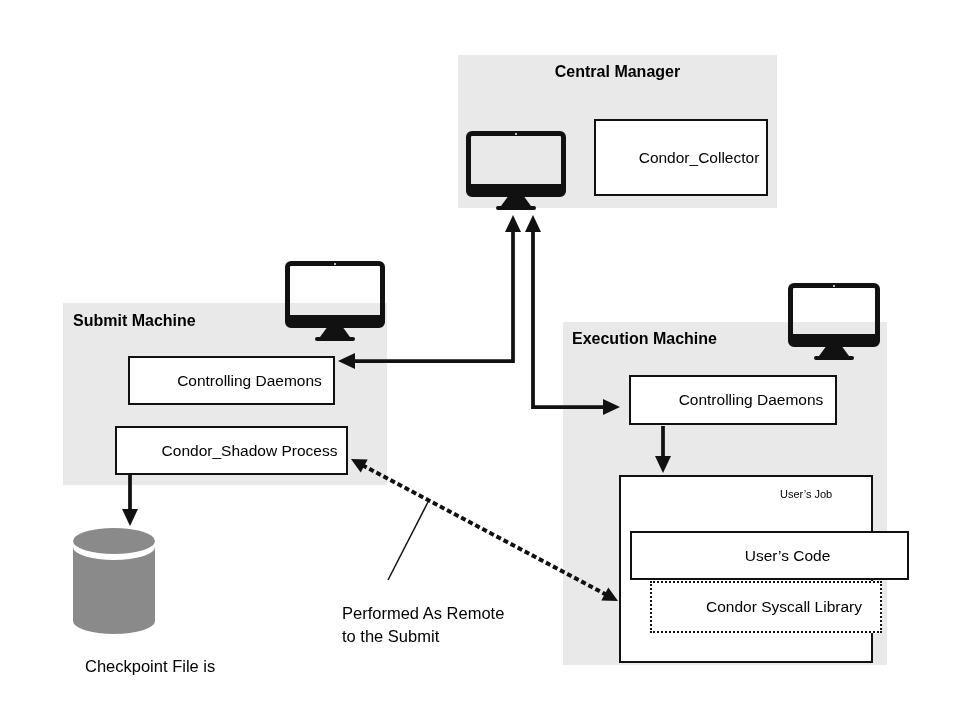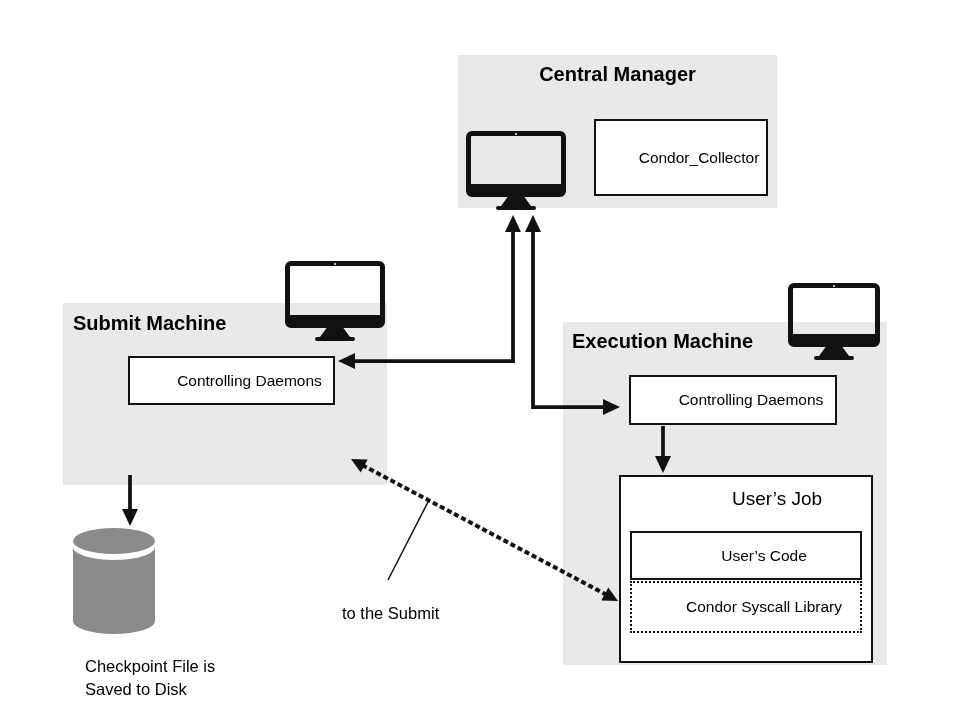--- a/index.html
+++ b/index.html
@@ -6,28 +6,28 @@
     --panel-gray:#e9e9e9;
     --disk-gray:#8a8a8a;
     --ink:#111111;
   }
   html,body{margin:0;padding:0;background:#fff;}
   .canvas{
     position:relative;width:973px;height:716px;background:#fff;overflow:hidden;
     font-family:"Liberation Sans",sans-serif;color:#000;
   }
   .panel{position:absolute;background:var(--panel-gray);}
-  .ptitle{position:absolute;font-size:20px;font-weight:bold;white-space:nowrap;}
+  .ptitle{position:absolute;font-size:16px;font-weight:bold;white-space:nowrap;}
   .wbox{
     position:absolute;background:#fff;border:2px solid var(--ink);box-sizing:border-box;
     display:flex;align-items:center;justify-content:center;text-align:center;
     font-size:15.5px;white-space:nowrap;padding-left:36px;
   }
   .wbox.dotted{border-style:dotted;}
-  .freelabel{position:absolute;font-size:19px;white-space:nowrap;}
+  .freelabel{position:absolute;font-size:11px;white-space:nowrap;margin-left:48px;}
   .note{position:absolute;font-size:16.5px;line-height:23px;white-space:nowrap;}
   
   .monitor{position:absolute;}
   .mscreen{
     box-sizing:border-box;width:100%;height:100%;background:transparent;
     border:5px solid var(--ink);border-bottom-width:13px;border-radius:6px;
   }
   .mcam{
     position:absolute;top:2px;left:50%;transform:translateX(-50%);
     width:2px;height:2px;border-radius:50%;background:#fff;
@@ -65,30 +65,33 @@
 
   <div class="wbox" style="left:594px;top:119px;width:174px;height:77px;line-height:22px">
     <div>
       <div>Condor_Collector</div>
     </div>
   </div>
 
   <div class="wbox" style="left:128px;top:356px;width:207px;height:49px">
     <span>Controlling Daemons</span>
   </div>
+  <div class="wbox" style="left:115px;top:426px;width:233px;height:49px">
+    <span>Condor_Shadow Process</span>
+  </div>
 
   <div class="wbox" style="left:629px;top:375px;width:208px;height:50px">
     <span>Controlling Daemons</span>
   </div>
   <div class="wbox" style="left:619px;top:475px;width:254px;height:188px"></div>
   <div class="freelabel" style="left:732px;top:488px">User’s Job</div>
-  <div class="wbox" style="left:630px;top:531px;width:232px;height:49px">
+  <div class="wbox" style="left:630px;top:531px;width:279px;height:49px">
     <span>User’s Code</span>
   </div>
-  <div class="wbox dotted" style="left:630px;top:581px;width:232px;height:52px">
+  <div class="wbox dotted" style="left:650px;top:581px;width:232px;height:52px">
     <span>Condor Syscall Library</span>
   </div>
 
   <div class="monitor" style="left:466px;top:131px;width:100px;height:66px">
     <div class="mscreen"></div>
     <div class="mcam"></div>
     <div class="mstand"></div>
     <div class="mbase"></div>
   </div>
   <div class="monitor" style="left:285px;top:261px;width:100px;height:67px">
@@ -104,23 +107,23 @@
     <div class="mbase"></div>
   </div>
 
   <svg class="disksvg" style="left:73px;top:527px" width="82" height="108" viewBox="0 0 82 108">
     <path class="disk" d="M0,20 L0,94 A41,13 0 0 0 82,94 L82,20 A41,13 0 0 1 0,20 Z"></path>
     <ellipse class="disk" cx="41" cy="14" rx="41" ry="13"></ellipse>
   </svg>
 
   <div class="note" style="left:85px;top:655px">
     <div>Checkpoint File is</div>
-    <div>Saved to Disk</div>
   </div>
   <div class="note" style="left:342px;top:602px">
+    <div>Performed As Remote</div>
     <div>to the Submit</div>
   </div>
 
   <svg class="overlay" width="973" height="716" viewBox="0 0 973 716">
     <g>
       <polyline class="aline" points="513,230 513,361 354,361"></polyline>
       <polygon class="ahead" points="513,215 505,232 521,232"></polygon>
       <polygon class="ahead" points="338,361 355,353 355,369"></polygon>
     </g>
     <g>

